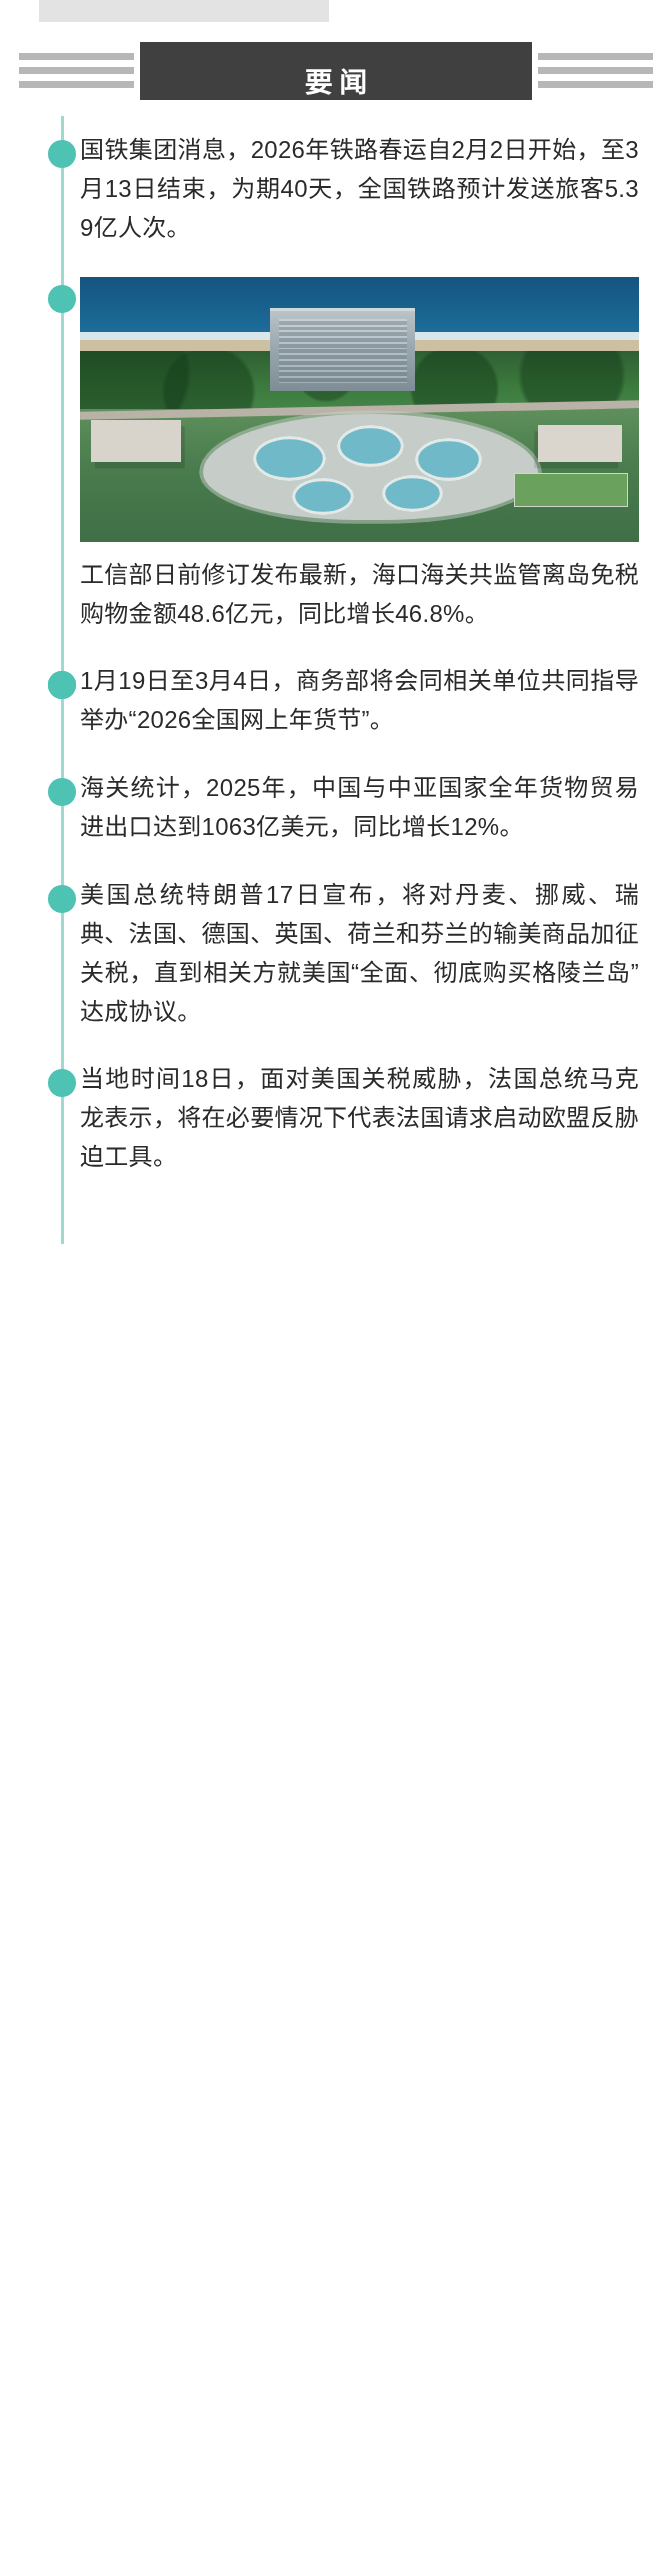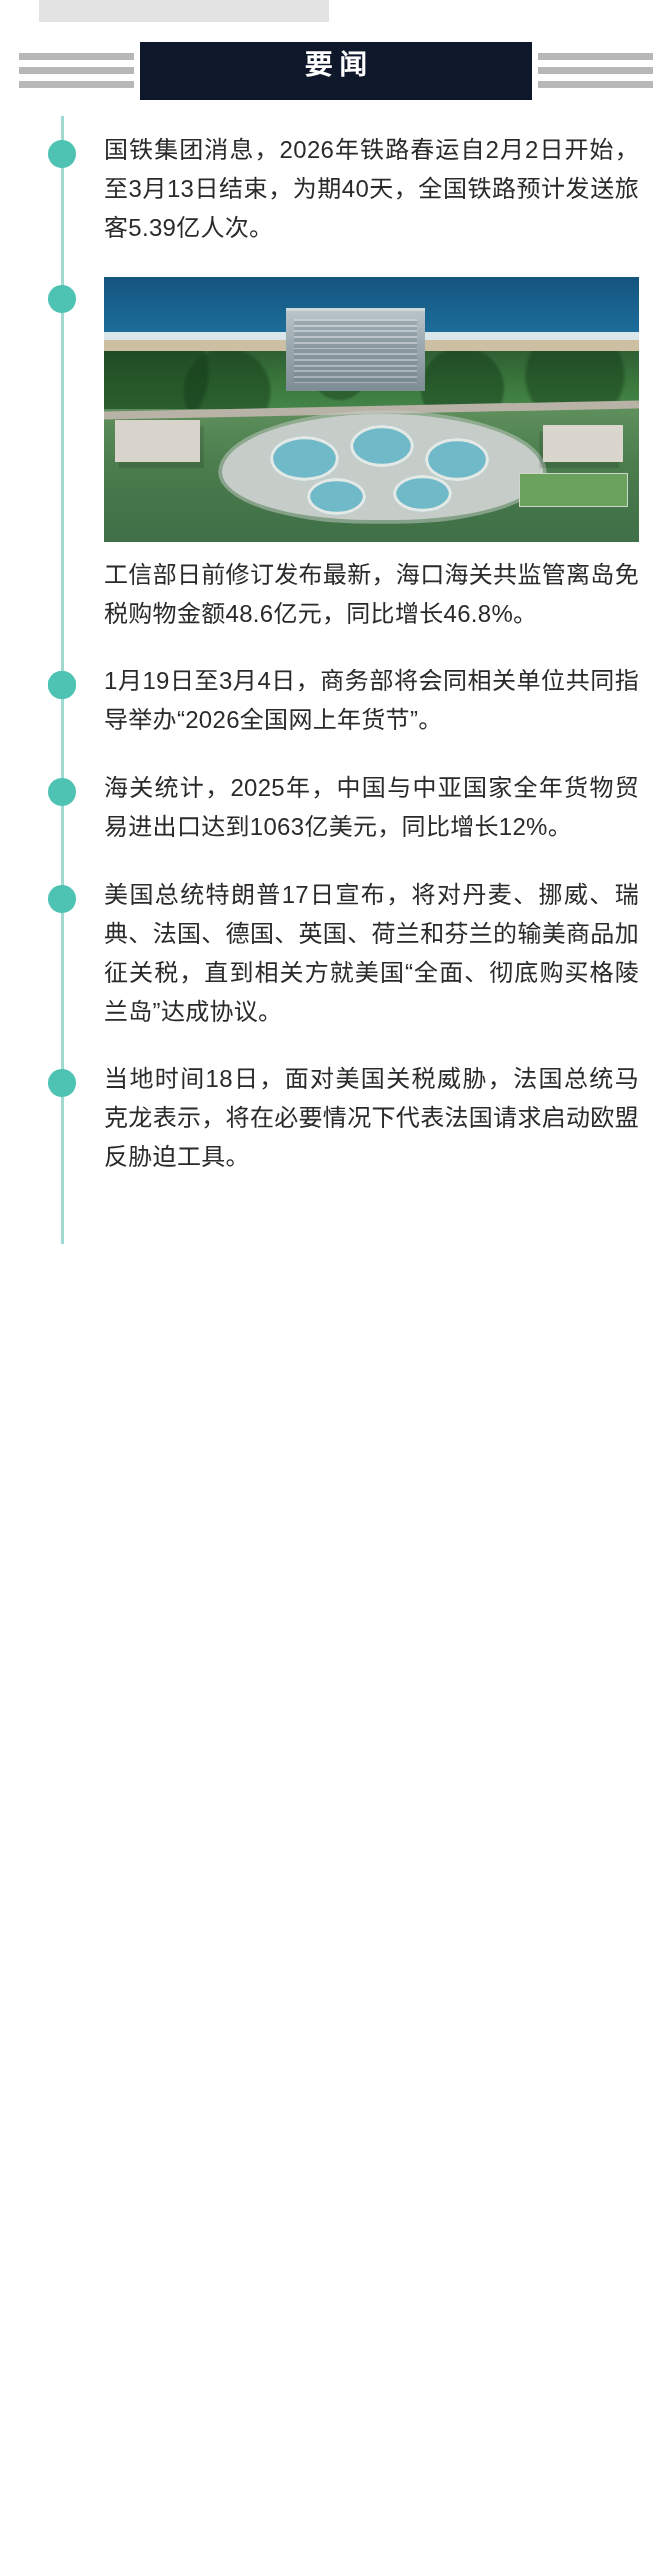--- a/index.html
+++ b/index.html
@@ -60,23 +60,23 @@
   .banner .stripes-right { margin-right: 19px; }
   .banner .stripe {
     height: 7px;
     background: #b7b7b7;
     width: 100%;
   }
   .banner .stripe.thin { height: 6.3px; }
   .banner .title-box {
     flex: 1 1 auto;
     height: 58px;
-    background: #0f172a;
+    background: #404040;
     display: flex;
-    align-items: flex-start;
+    align-items: flex-end;
     justify-content: center;
     margin: 0 6.3px;
   }
   .banner .title-text {
     color: #ffffff;
     font-size: 28px;
     font-weight: bold;
     letter-spacing: 6.3px;
     text-indent: 6.3px;
     font-family: "Liberation Sans", "DejaVu Sans", sans-serif;
@@ -91,21 +91,21 @@
     position: absolute;
     left: 61px;
     top: 7.6px;
     bottom: 0;
     width: 2.5px;
     background: #9fd9cf;
   }
 
   .item {
     position: relative;
-    padding-left: 104px;
+    padding-left: 80px;
     padding-right: 33px;
     margin-bottom: 29px;
     box-sizing: border-box;
   }
   .item .dot {
     position: absolute;
     left: 48px;
     top: 8.8px;
     width: 28px;
     height: 28px;

